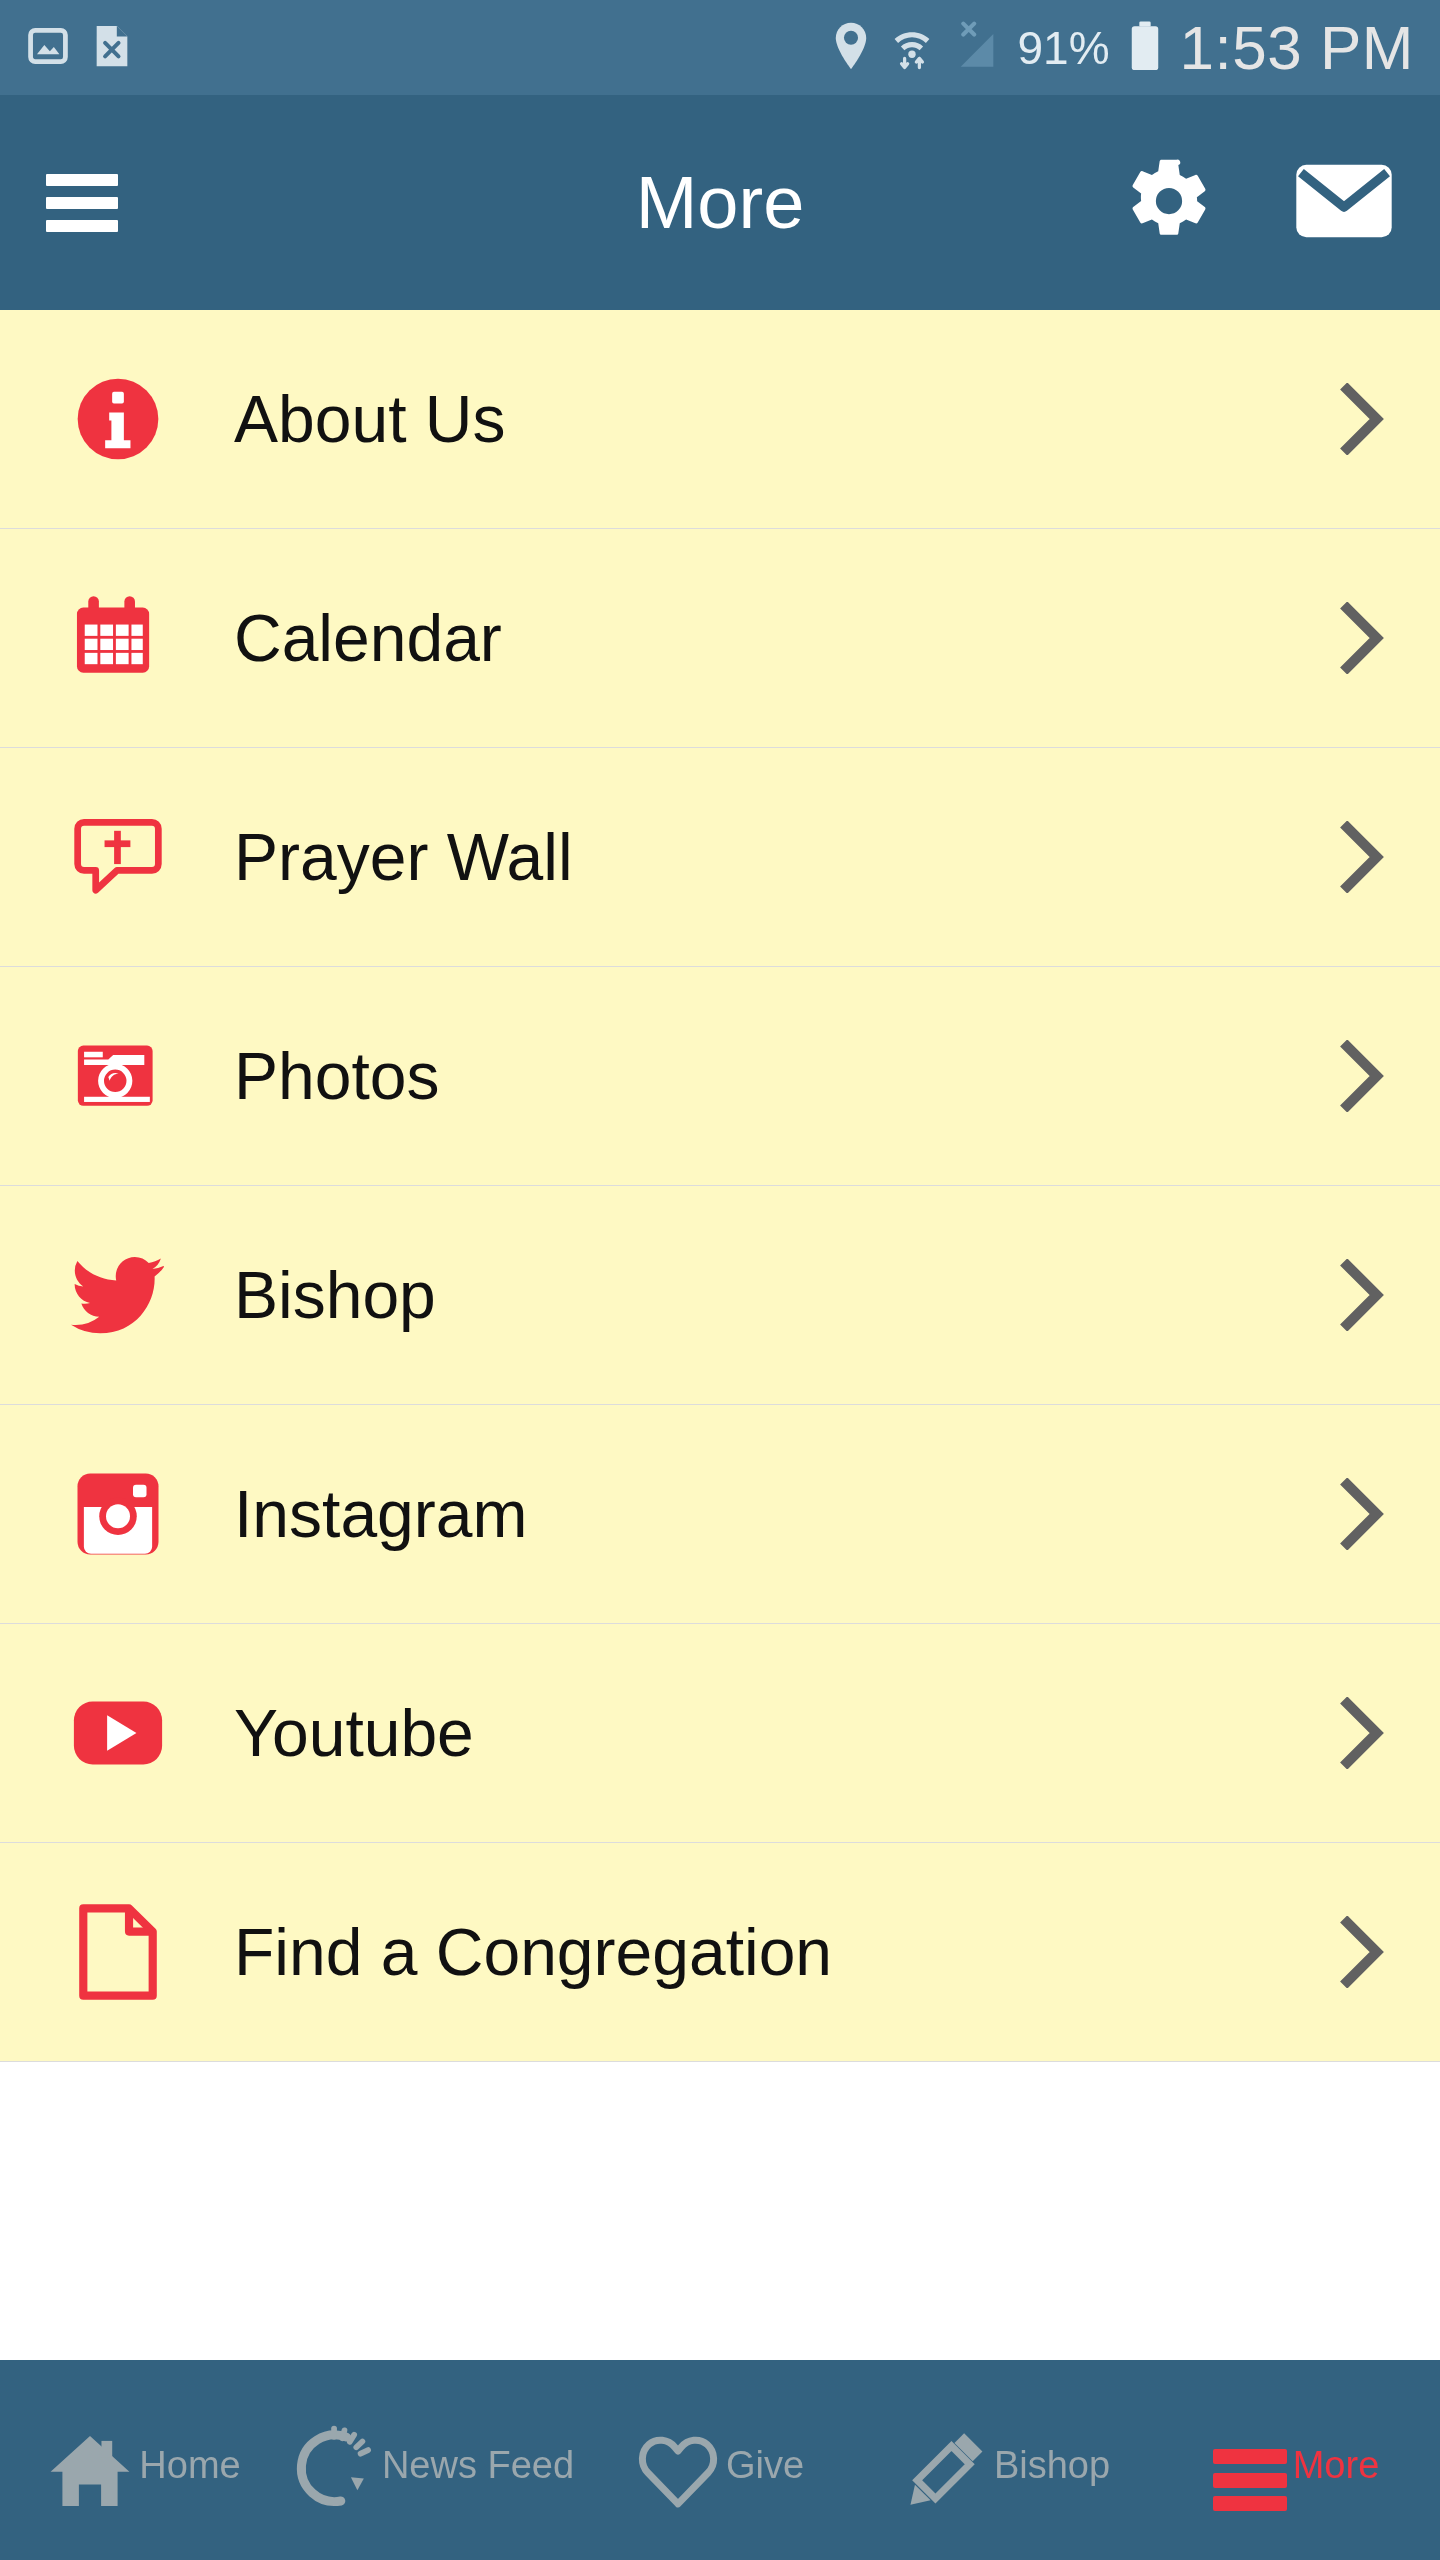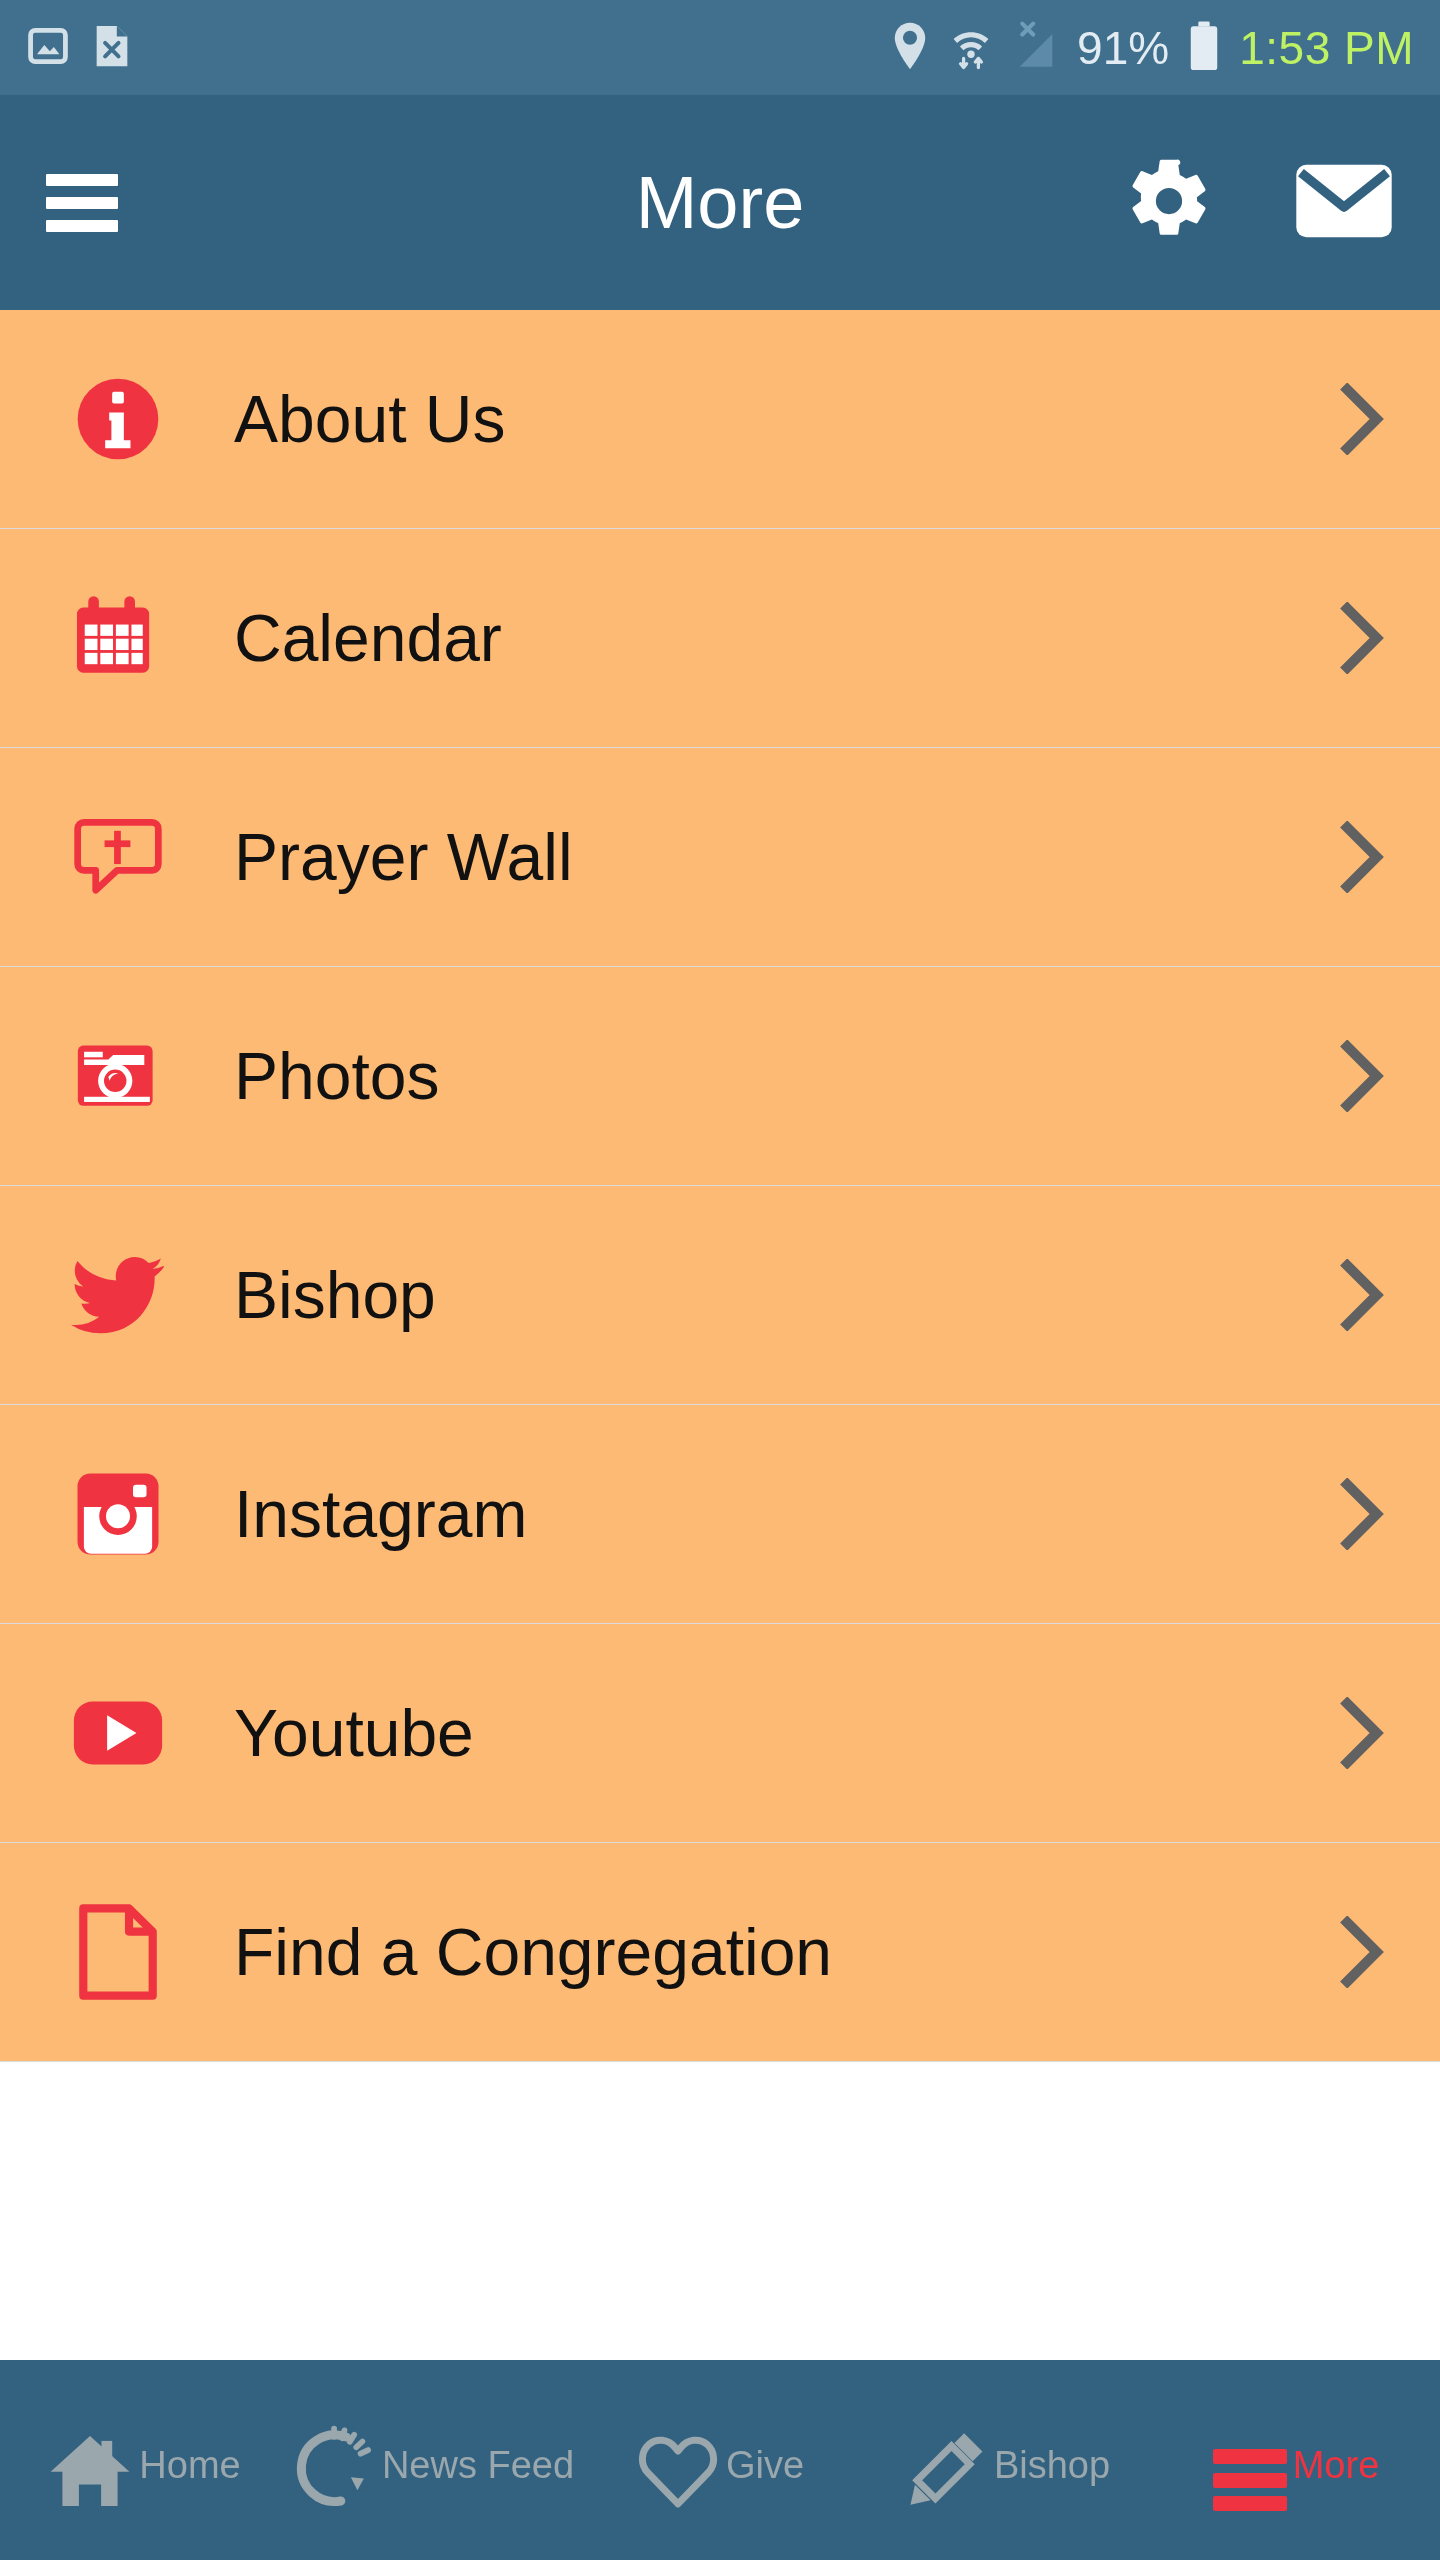--- a/index.html
+++ b/index.html
@@ -11,42 +11,42 @@
   }
   #screen { width:1440px; height:2560px; display:flex; flex-direction:column; position:relative; }
 
   
   #status-bar {
     height:95px; background:#41708f; flex:0 0 95px;
     display:flex; align-items:center; padding:0 26px; color:#d3e0e8;
   }
   .sb-left { display:flex; align-items:center; gap:22px; }
   .sb-right { margin-left:auto; display:flex; align-items:center; gap:18px; }
-  .sb-text { font-size:46px; color:#bef264; letter-spacing:0.5px; line-height:1; }
+  .sb-text { font-size:62px; color:#e5e5e5; letter-spacing:0.5px; line-height:1; }
   .sb-pct { font-size:46px; color:#e2ecf2; line-height:1; }
 
   
   #app-header {
     height:215px; flex:0 0 215px; background:#336280;
     display:flex; align-items:center; position:relative; padding:0 46px;
   }
   #hamburger-btn { width:72px; height:58px; display:flex; flex-direction:column; justify-content:space-between; cursor:pointer; }
   #hamburger-btn span { display:block; height:12px; background:#ffffff; border-radius:1px; }
   #header-title {
     position:absolute; left:0; right:0; text-align:center;
     font-size:74px; color:#ffffff; font-weight:400; pointer-events:none;
   }
   .header-actions { margin-left:auto; display:flex; align-items:center; gap:80px; z-index:2; }
 
   
   #menu-list { flex:1 1 auto; background:#ffffff; overflow:hidden; }
   .menu-row {
     height:219px; display:flex; align-items:center;
     padding:0 48px 0 70px; border-bottom:1px solid #dcdcdc;
-    background:#fdba74; cursor:pointer;
+    background:#fef9c3; cursor:pointer;
   }
   .row-icon { width:96px; height:96px; flex:0 0 96px; display:flex; align-items:center; justify-content:center; }
   .row-label { flex:1 1 auto; margin-left:68px; font-size:66px; color:#111111; white-space:nowrap; }
   .row-chevron { flex:0 0 auto; width:60px; display:flex; align-items:center; justify-content:center; }
 
   
   #bottom-nav {
     height:200px; flex:0 0 200px; background:#336280;
     display:flex; align-items:stretch;
   }

